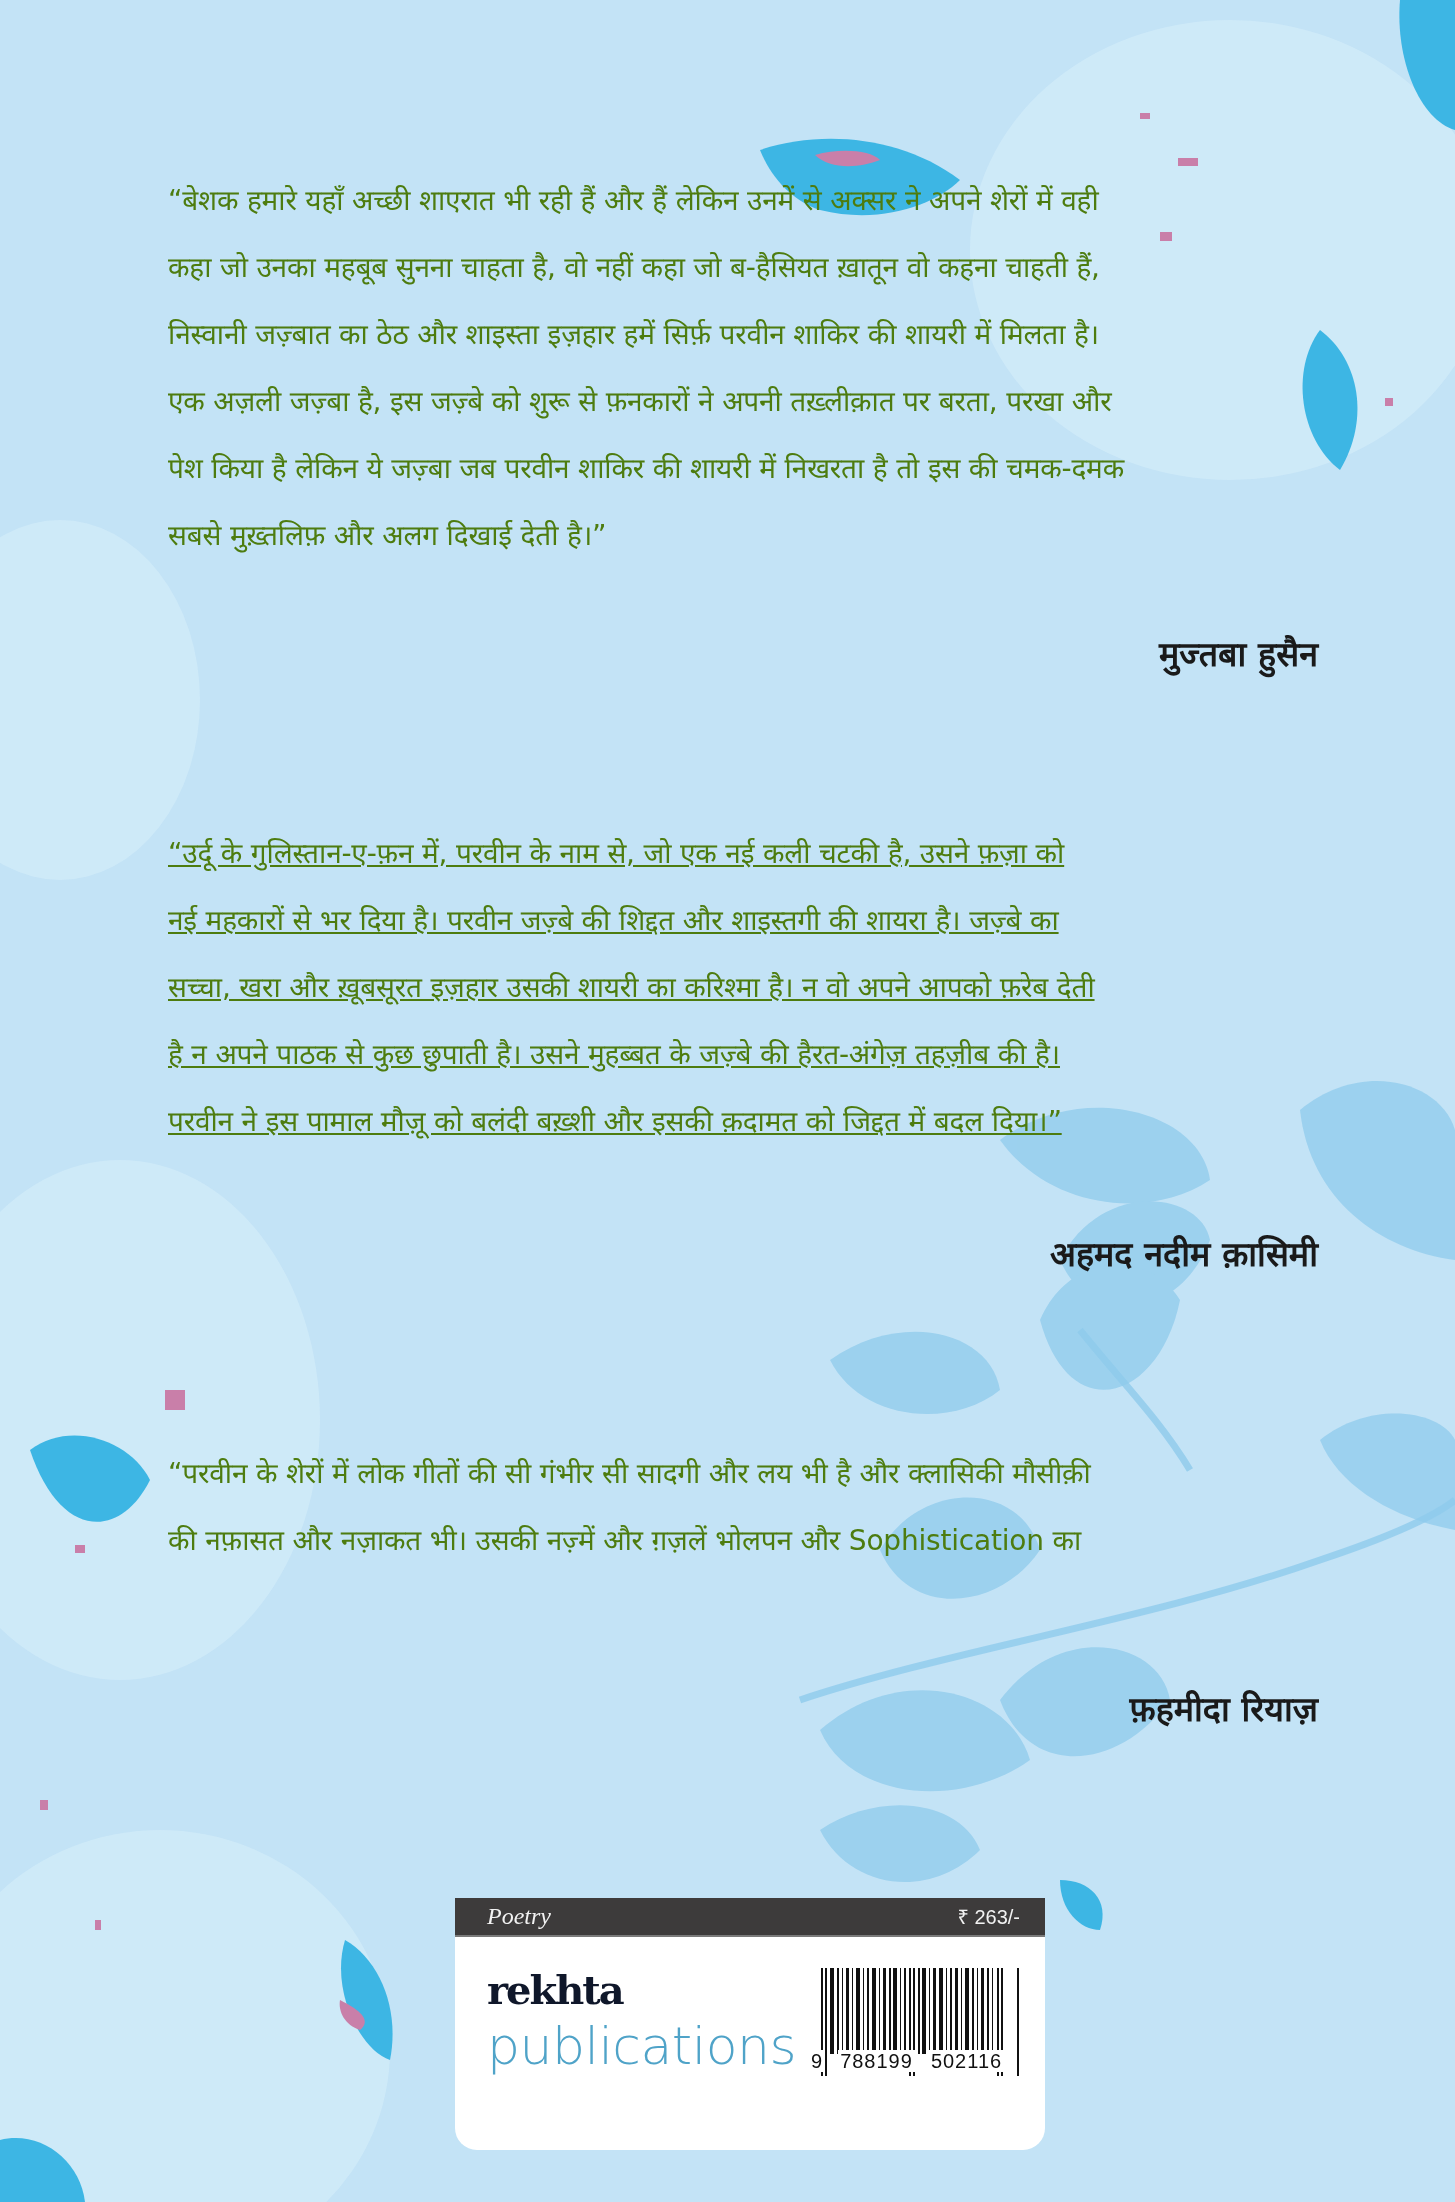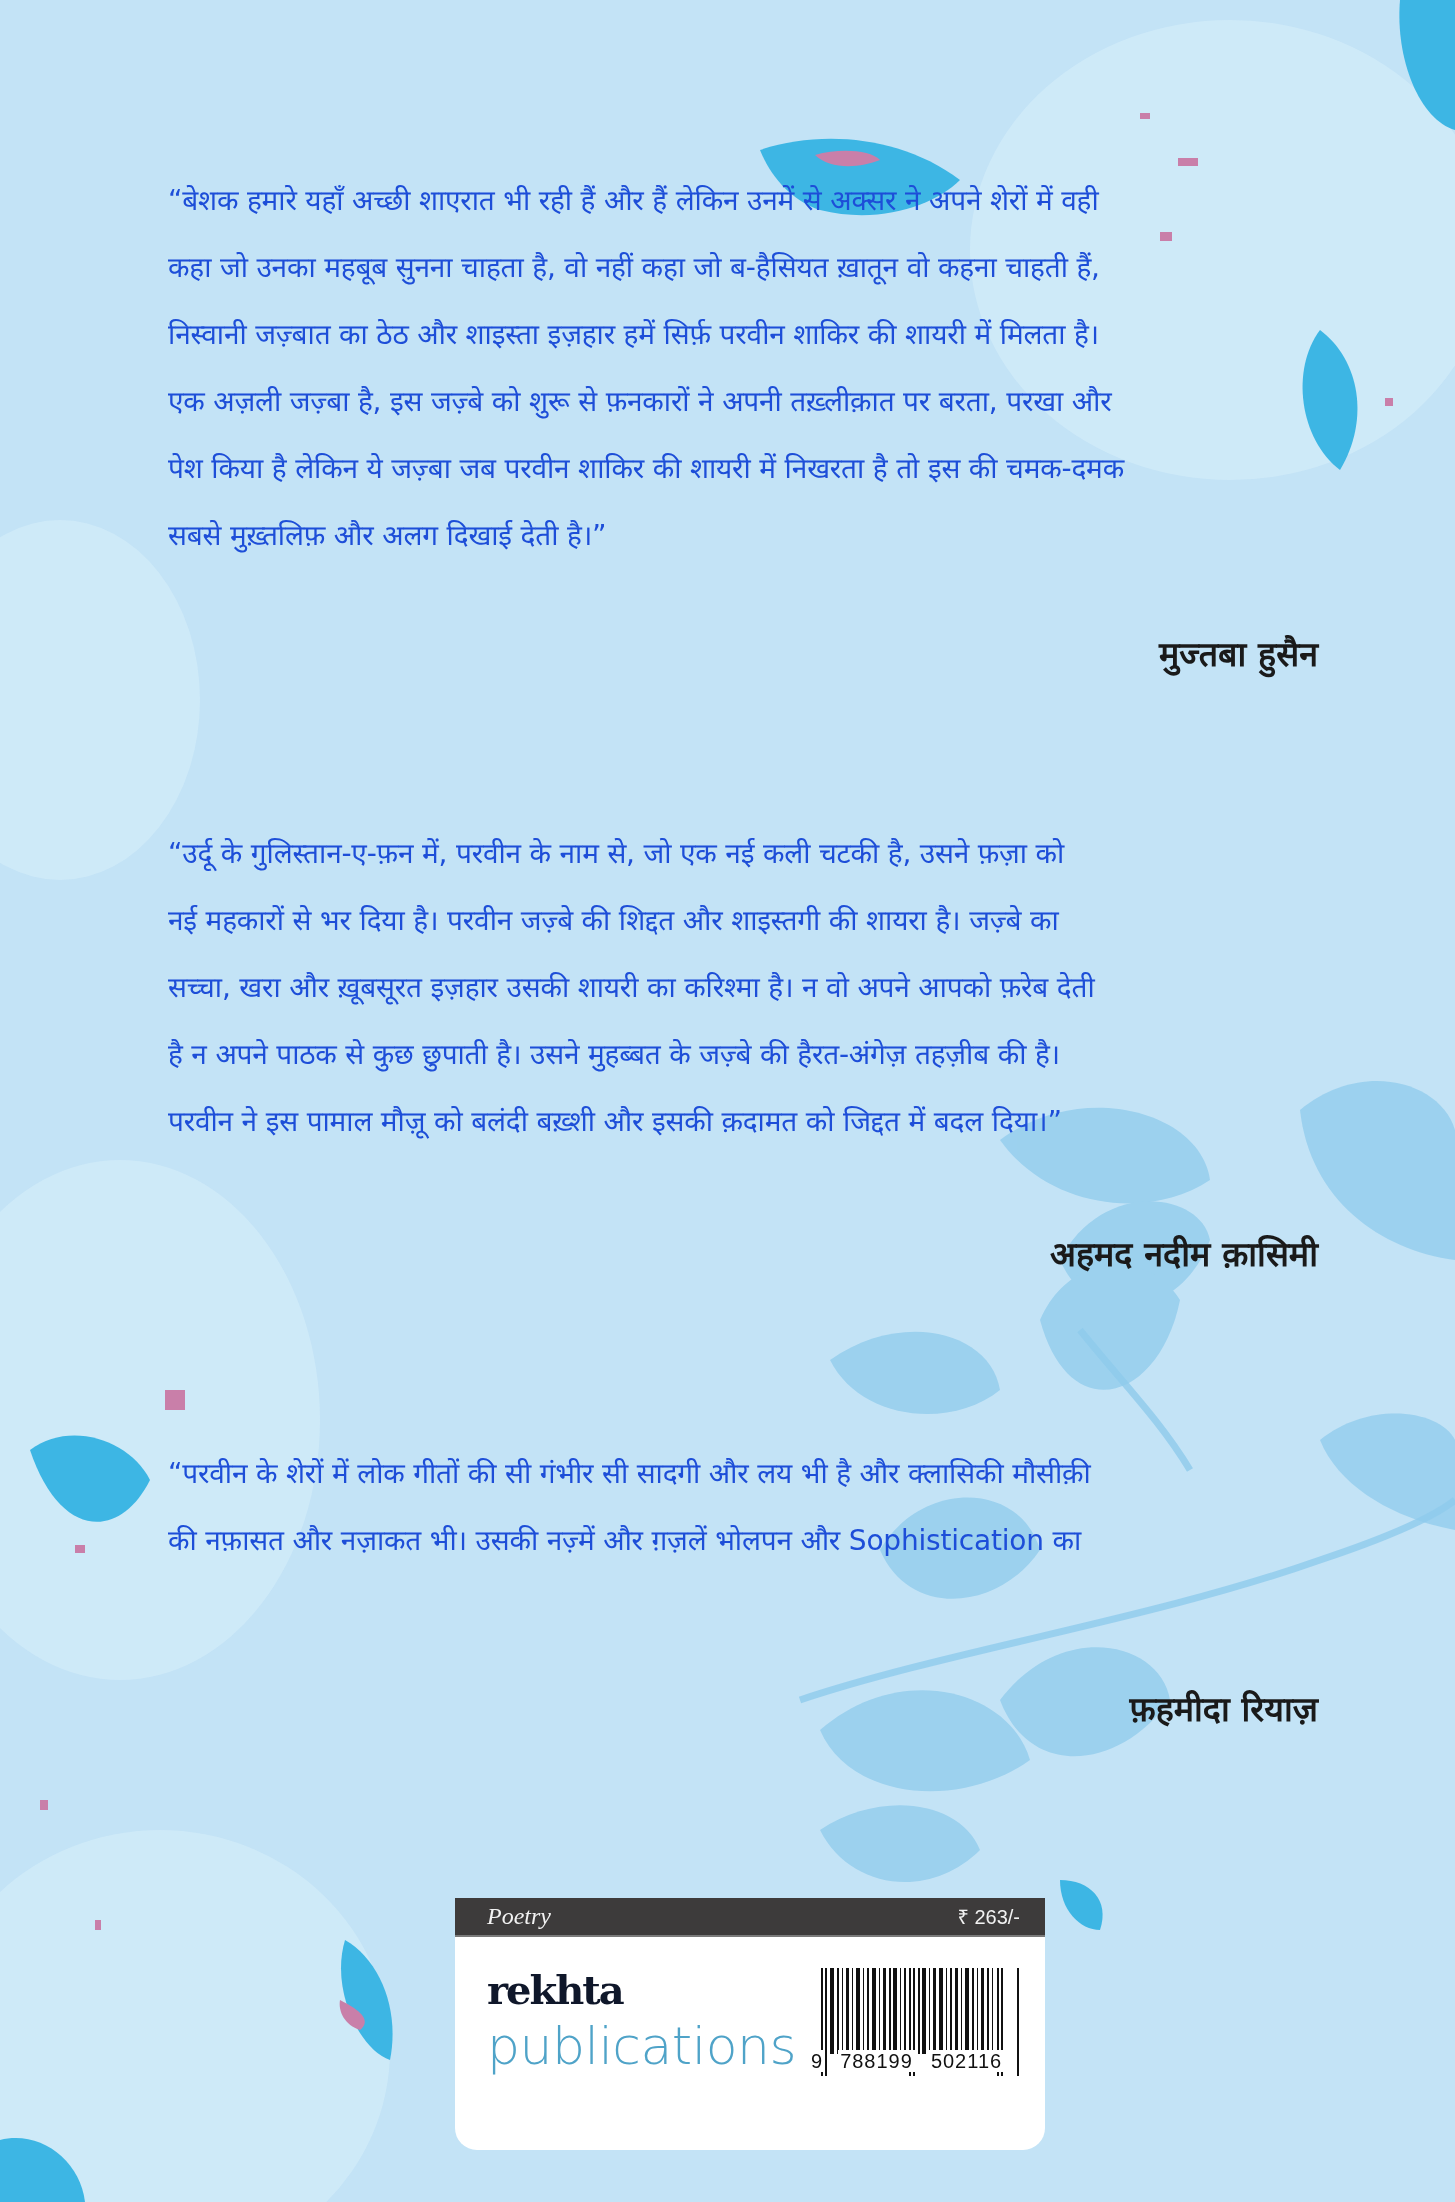--- a/index.html
+++ b/index.html
@@ -6,21 +6,21 @@
     body {
       width: 1455px; height: 2202px; position: relative; overflow: hidden;
       background: #c3e3f6;
       font-family: "DejaVu Sans", sans-serif;
       color: #1f1f1f;
     }
     .bg { position: absolute; inset: 0; pointer-events: none; }
     .quote {
       position: absolute; left: 168px; width: 1165px;
       font-family: "DejaVu Sans", sans-serif;
-      font-size: 28px; line-height: 67px; color: #1d4ed8;
+      font-size: 28px; line-height: 67px; color: #4d7c0f;
       text-align: justify; text-align-last: left;
       letter-spacing: -0.2px;
     }
     .quote .line { display: block; white-space: nowrap; }
     .author {
       position: absolute; right: 137px;
       font-family: "DejaVu Sans", sans-serif;
       font-weight: bold; font-size: 34px; color: #1a1a1a;
       white-space: nowrap;
     }
@@ -110,21 +110,21 @@
 <div class="quote" style="top:167px;">
   <span class="line">“बेशक हमारे यहाँ अच्छी शाएरात भी रही हैं और हैं लेकिन उनमें से अक्सर ने अपने शेरों में वही</span>
   <span class="line">कहा जो उनका महबूब सुनना चाहता है, वो नहीं कहा जो ब-हैसियत ख़ातून वो कहना चाहती हैं,</span>
   <span class="line">निस्वानी जज़्बात का ठेठ और शाइस्ता इज़हार हमें सिर्फ़ परवीन शाकिर की शायरी में मिलता है।</span>
   <span class="line">एक अज़ली जज़्बा है, इस जज़्बे को शुरू से फ़नकारों ने अपनी तख़्लीक़ात पर बरता, परखा और</span>
   <span class="line">पेश किया है लेकिन ये जज़्बा जब परवीन शाकिर की शायरी में निखरता है तो इस की चमक-दमक</span>
   <span class="line">सबसे मुख़्तलिफ़ और अलग दिखाई देती है।”</span>
 </div>
 <div class="author" style="top:630px;">मुज्तबा हुसैन</div>
 
-<div class="quote" style="top:820px;">
+<div class="quote" style="top:820px;text-decoration:underline;">
   <span class="line">“उर्दू के गुलिस्तान-ए-फ़न में, परवीन के नाम से, जो एक नई कली चटकी है, उसने फ़ज़ा को</span>
   <span class="line">नई महकारों से भर दिया है। परवीन जज़्बे की शिद्दत और शाइस्तगी की शायरा है। जज़्बे का</span>
   <span class="line">सच्चा, खरा और ख़ूबसूरत इज़हार उसकी शायरी का करिश्मा है। न वो अपने आपको फ़रेब देती</span>
   <span class="line">है न अपने पाठक से कुछ छुपाती है। उसने मुहब्बत के जज़्बे की हैरत-अंगेज़ तहज़ीब की है।</span>
   <span class="line">परवीन ने इस पामाल मौज़ू को बलंदी बख़्शी और इसकी क़दामत को जिद्दत में बदल दिया।”</span>
 </div>
 <div class="author" style="top:1230px;">अहमद नदीम क़ासिमी</div>
 
 <div class="quote" style="top:1440px;">
   <span class="line">“परवीन के शेरों में लोक गीतों की सी गंभीर सी सादगी और लय भी है और क्लासिकी मौसीक़ी</span>

